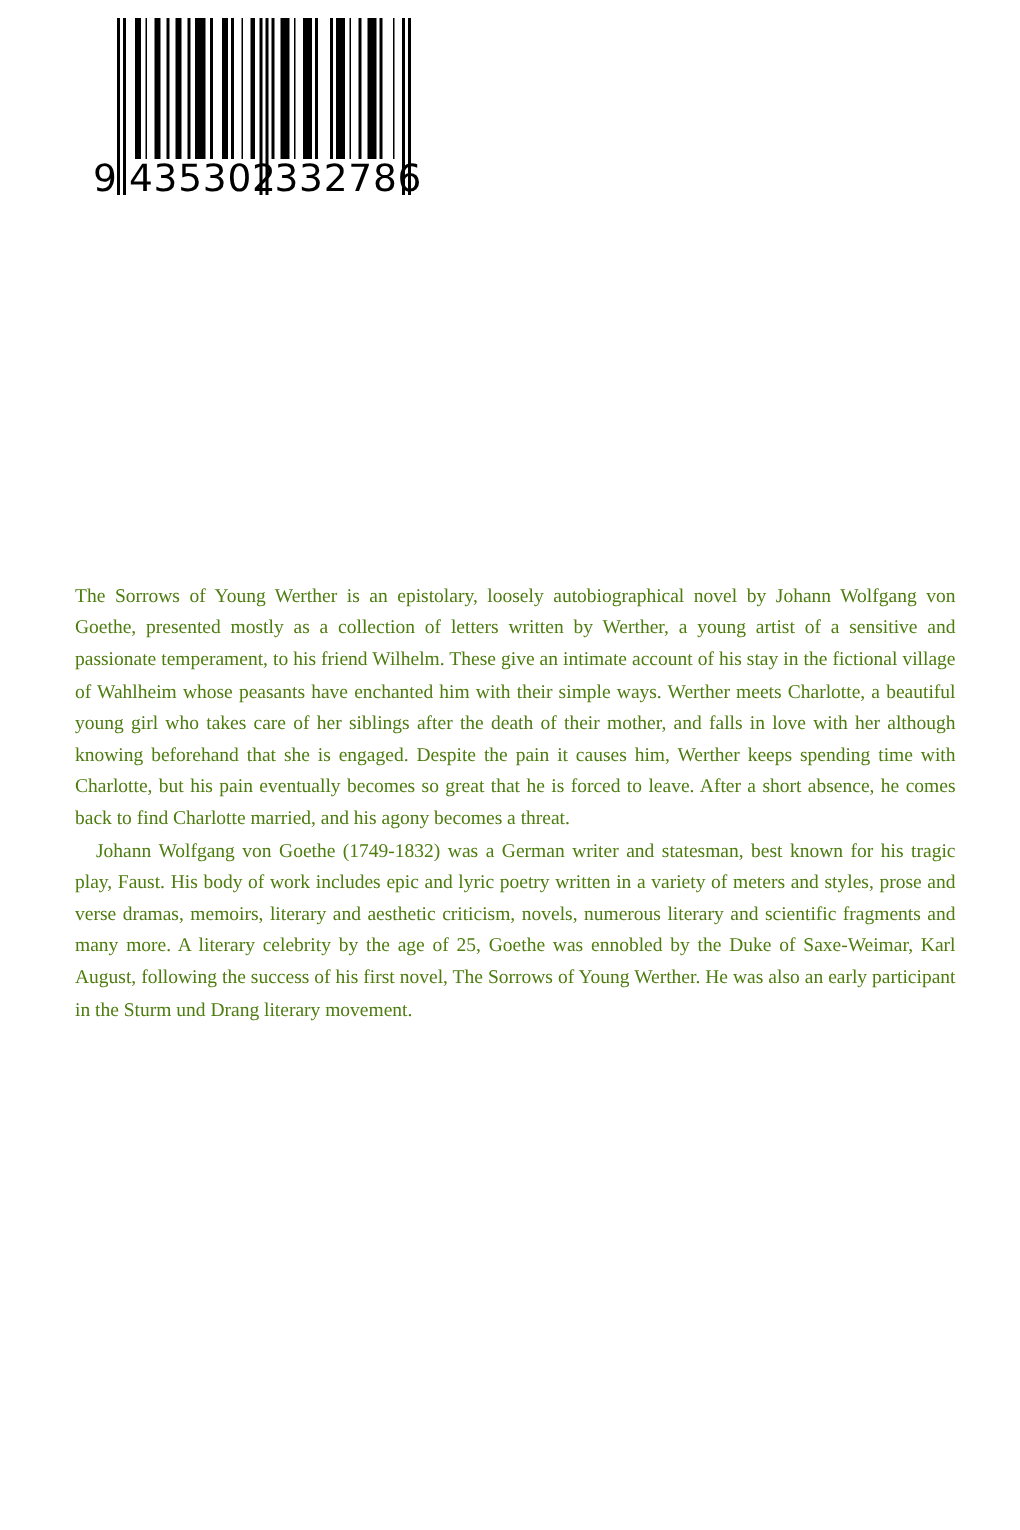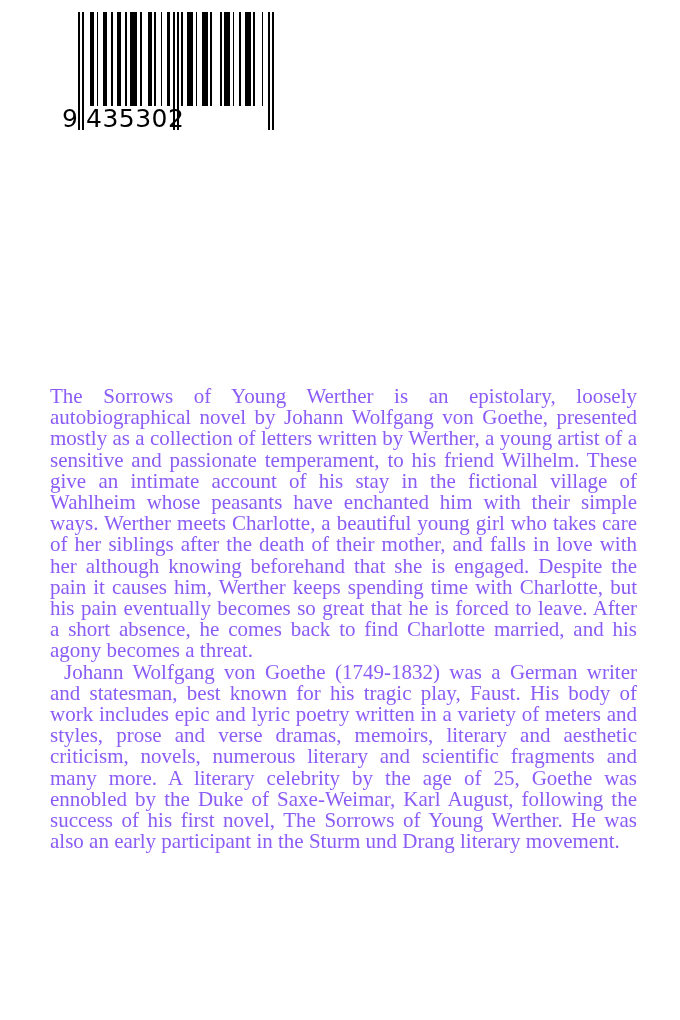--- a/index.html
+++ b/index.html
@@ -77,25 +77,25 @@
     left: 121px;
     top: 0;
   }
 
   
   .blurb {
     position: absolute;
     left: 50px;
     top: 386px;
     width: 587px;
-    font-size: 21px;
+    font-size: 13px;
     line-height: 21.2px;
     text-align: justify;
     text-justify: inter-word;
-    color: #8b5cf6;
+    color: #4d7c0f;
   }
   .blurb p {
     margin: 0;
     text-align: justify;
   }
   .blurb p.indented {
     text-indent: 14px;
   }
 </style>
 </head>
@@ -132,20 +132,21 @@
         <div class="bar normal" style="left: 160.926px; width: 1.71316px; background: rgb(0, 0, 0);"></div>
         <div class="bar normal" style="left: 167.116px; width: 5.83947px; background: rgb(0, 0, 0);"></div>
         <div class="bar normal" style="left: 175.368px; width: 1.71316px; background: rgb(0, 0, 0);"></div>
         <div class="bar normal" style="left: 183.621px; width: 1.71316px; background: rgb(0, 0, 0);"></div>
         <div class="bar guard" style="left: 189.811px; width: 1.71316px; background: rgb(0, 0, 0);"></div>
         <div class="bar guard" style="left: 193.937px; width: 1.71316px; background: rgb(0, 0, 0);"></div>
       </div>
     <div class="barcode-digits">
       <span class="d-lead">9</span>
       <span class="d-left">435302</span>
+      <span class="d-right">332786</span>
     </div>
   </div>
 
   <div class="blurb" id="blurb">
     <p>The Sorrows of Young Werther is an epistolary, loosely autobiographical novel by Johann Wolfgang von Goethe, presented mostly as a collection of letters written by Werther, a young artist of a sensitive and passionate temperament, to his friend Wilhelm. These give an intimate account of his stay in the fictional village of Wahlheim whose peasants have enchanted him with their simple ways. Werther meets Charlotte, a beautiful young girl who takes care of her siblings after the death of their mother, and falls in love with her although knowing beforehand that she is engaged. Despite the pain it causes him, Werther keeps spending time with Charlotte, but his pain eventually becomes so great that he is forced to leave. After a short absence, he comes back to find Charlotte married, and his agony becomes a threat.</p>
     <p class="indented">Johann Wolfgang von Goethe (1749-1832) was a German writer and statesman, best known for his tragic play, Faust. His body of work includes epic and lyric poetry written in a variety of meters and styles, prose and verse dramas, memoirs, literary and aesthetic criticism, novels, numerous literary and scientific fragments and many more. A literary celebrity by the age of 25, Goethe was ennobled by the Duke of Saxe-Weimar, Karl August, following the success of his first novel, The Sorrows of Young Werther. He was also an early participant in the Sturm und Drang literary movement.</p>
   </div>
 
 </div>
 

